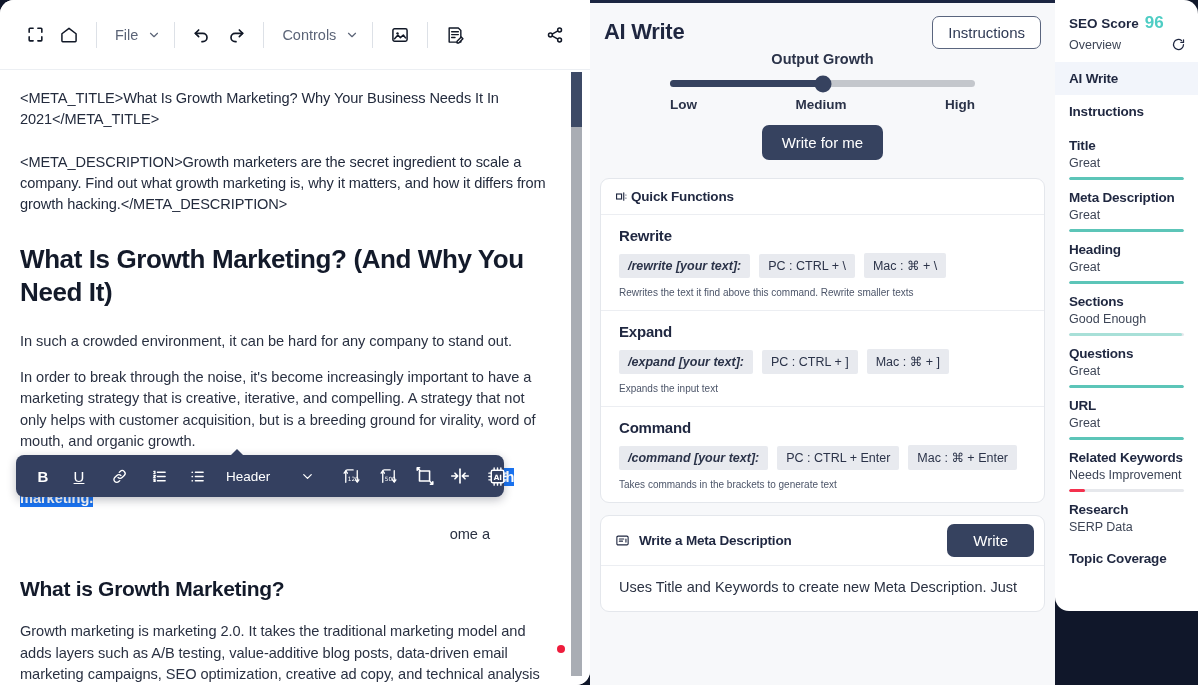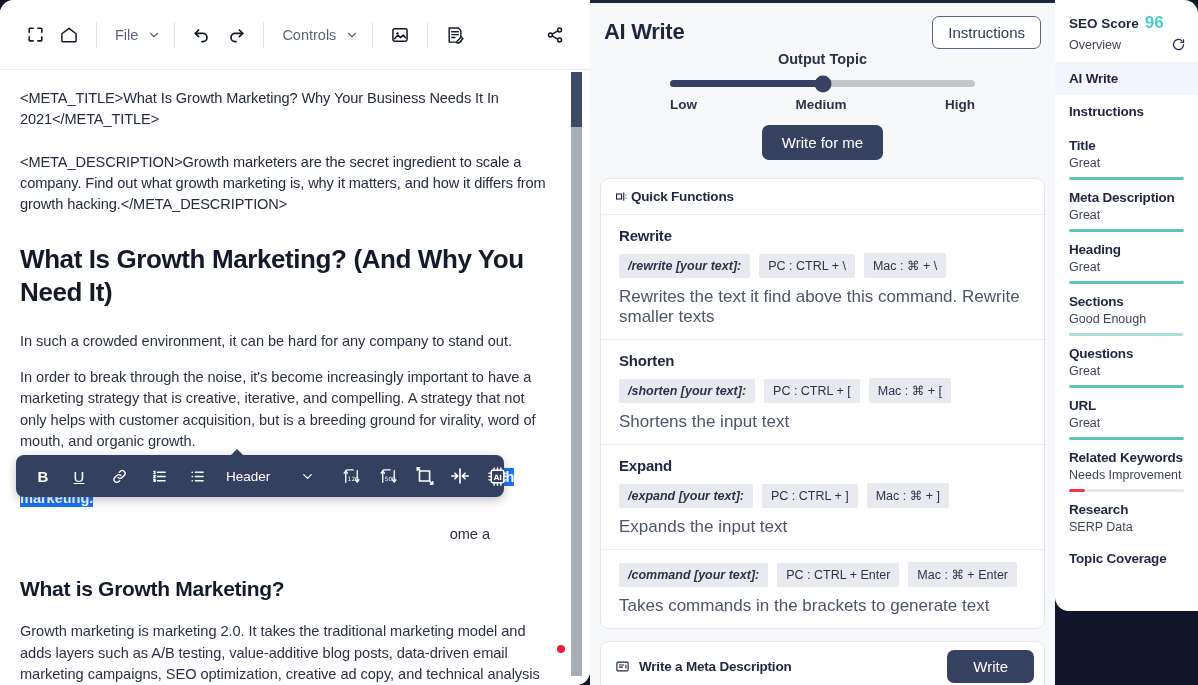--- a/index.html
+++ b/index.html
@@ -199,21 +199,21 @@
     font-size: 15px; font-weight: bold; color: #1f2740;
     margin-bottom: 9px; letter-spacing: -0.2px;
   }
   .qf-chips { display: flex; gap: 9px; align-items: center; margin-bottom: 9px; flex-wrap: wrap;}
   .chip {
     background: #e8eaef; border-radius: 2px;
     padding: 5px 9px; font-size: 12.5px; color: #2b3349;
     white-space: nowrap;
   }
   .chip.cmd { font-weight: bold; font-style: italic; }
-  .qf-desc { font-size: 17px; color: #4b5costs; color: #4c5569; }
+  .qf-desc { font-size: 10px; color: #4b5costs; color: #4c5569; }
   .card-body-text {
     padding: 11px 18px 14px 18px;
     font-size: 14.5px; color: #2a3142; line-height: 20px;
   }
 
   
   #seo-panel {
     width: 143px; height: 611px;
     background: #fff;
     border-radius: 0 0 0 14px;
@@ -421,21 +421,21 @@
 </div>
 
 <div id="ai-panel">
 
   <div id="ai-head">
     <div id="ai-title">AI Write</div>
     <button id="instructions-btn">Instructions</button>
   </div>
 
   <div id="slider-wrap">
-    <div id="slider-label">Output Topic</div>
+    <div id="slider-label">Output Growth</div>
     <div id="slider-track">
       <div id="slider-fill"></div>
       <div id="slider-knob"></div>
     </div>
     <div id="slider-ticks">
       <span>Low</span>
       <span>Medium</span>
       <span>High</span>
     </div>
   </div>
@@ -458,41 +458,33 @@
       <div class="qf-item">
         <div class="qf-title">Rewrite</div>
         <div class="qf-chips">
           <span class="chip cmd">/rewrite [your text]:</span>
           <span class="chip">PC : CTRL + \</span>
           <span class="chip">Mac : ⌘ + \</span>
         </div>
         <div class="qf-desc">Rewrites the text it find above this command. Rewrite smaller texts</div>
       </div>
 
-      <div class="qf-item">
-        <div class="qf-title">Shorten</div>
-        <div class="qf-chips">
-          <span class="chip cmd">/shorten [your text]:</span>
-          <span class="chip">PC : CTRL + [</span>
-          <span class="chip">Mac : ⌘ + [</span>
-        </div>
-        <div class="qf-desc">Shortens the input text</div>
-      </div>
 
       <div class="qf-item">
         <div class="qf-title">Expand</div>
         <div class="qf-chips">
           <span class="chip cmd">/expand [your text]:</span>
           <span class="chip">PC : CTRL + ]</span>
           <span class="chip">Mac : ⌘ + ]</span>
         </div>
         <div class="qf-desc">Expands the input text</div>
       </div>
 
       <div class="qf-item">
+        <div class="qf-title">Command</div>
         <div class="qf-chips">
           <span class="chip cmd">/command [your text]:</span>
           <span class="chip">PC : CTRL + Enter</span>
           <span class="chip">Mac : ⌘ + Enter</span>
         </div>
         <div class="qf-desc">Takes commands in the brackets to generate text</div>
       </div>
     </div>
 
     <div class="card">

